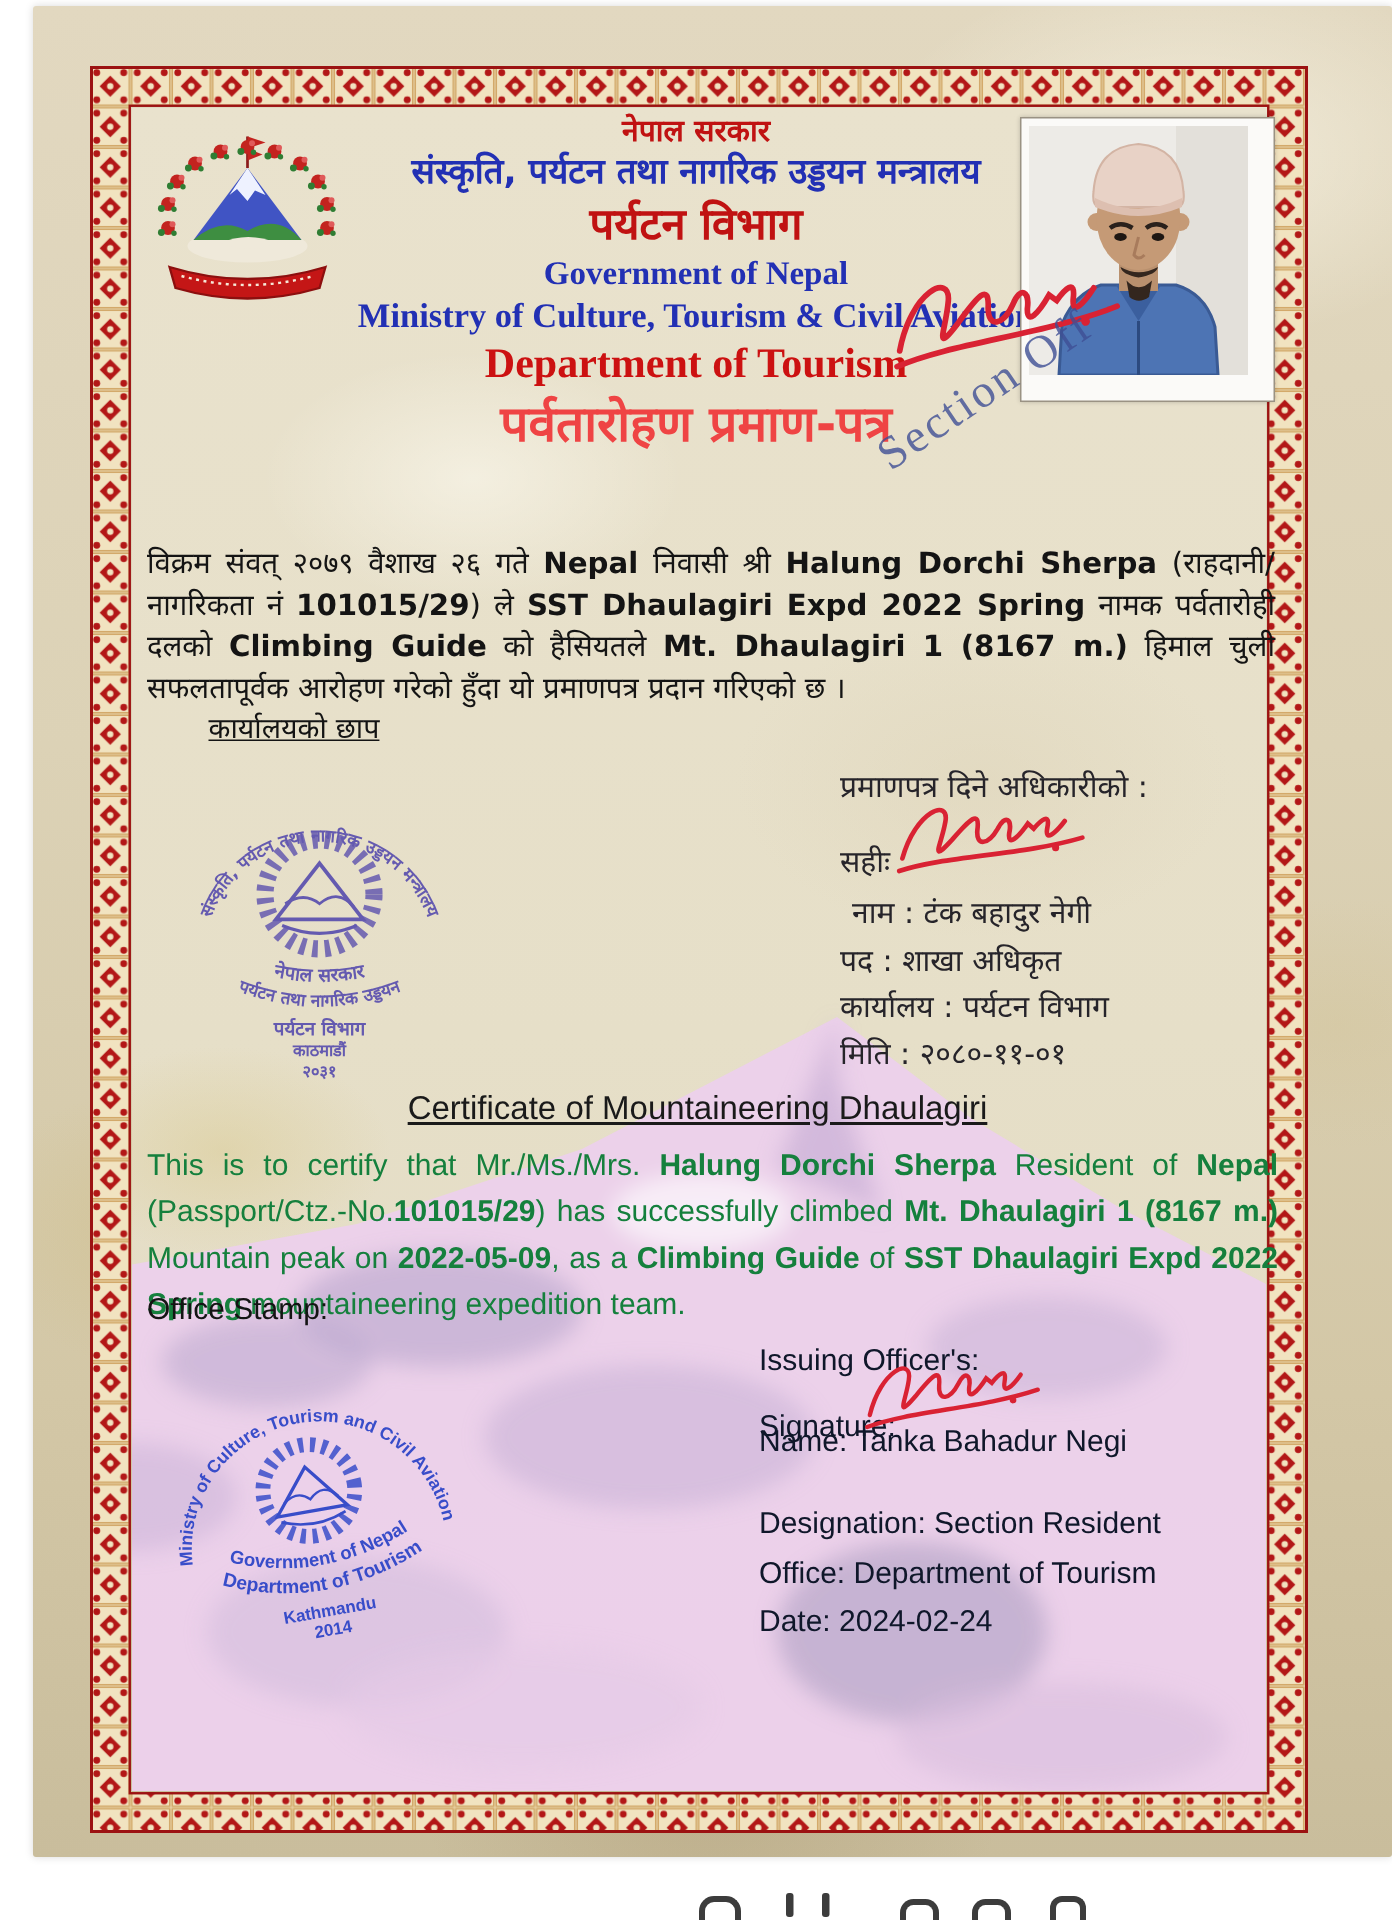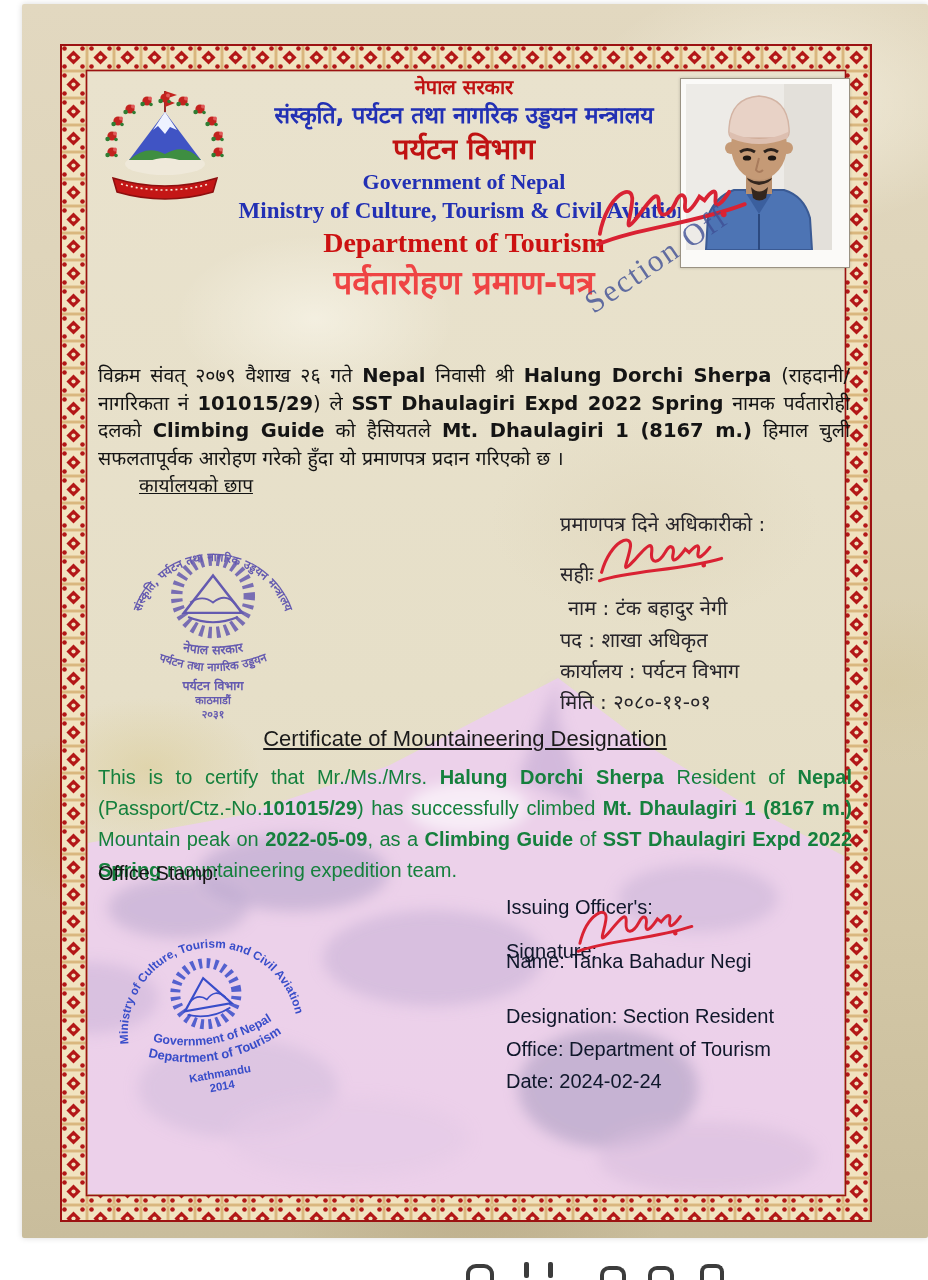--- a/index.html
+++ b/index.html
@@ -225,21 +225,21 @@
     <path d="M66,80 Q90,90 114,80" fill="none" stroke="#5a4fae" stroke-width="2"></path>
     <text font-size="11" font-weight="700"><textPath href="#varc" startOffset="50%" text-anchor="middle">संस्कृति, पर्यटन तथा नागरिक उड्डयन मन्त्रालय</textPath></text>
     <text font-size="12" font-weight="700"><textPath href="#vc1" startOffset="50%" text-anchor="middle">नेपाल सरकार</textPath></text>
     <text font-size="11" font-weight="700"><textPath href="#vc2" startOffset="50%" text-anchor="middle">पर्यटन तथा नागरिक उड्डयन</textPath></text>
     <text x="90" y="150" font-size="12" font-weight="700" text-anchor="middle">पर्यटन विभाग</text>
     <text x="90" y="164" font-size="10.5" font-weight="700" text-anchor="middle">काठमाडौं</text>
     <text x="90" y="177" font-size="10.5" font-weight="700" text-anchor="middle">२०३१</text>
   </g>
 </svg>
 
-<div class="abs en-heading">Certificate of Mountaineering Designation</div>
+<div class="abs en-heading">Certificate of Mountaineering Dhaulagiri</div>
 <div class="abs en-para"><span>This is to certify that Mr./Ms./Mrs. </span><span class="seg-b">Halung Dorchi Sherpa</span><span> Resident of </span><span class="seg-b">Nepal</span><span> (Passport/Ctz.-No.</span><span class="seg-b">101015/29</span><span>) has successfully climbed </span><span class="seg-b">Mt. Dhaulagiri 1 (8167 m.)</span><span> Mountain peak on </span><span class="seg-b">2022-05-09</span><span>, as a </span><span class="seg-b">Climbing Guide</span><span> of </span><span class="seg-b">SST Dhaulagiri Expd 2022 Spring</span><span> mountaineering expedition team.</span></div>
 <div class="abs en-stamp-label">Office Stamp:</div>
 
 <div class="en-officer">
   <div style="left:506px;top:896px">Issuing Officer's:</div>
   <div style="left:506px;top:940px">Signature:</div>
   <div style="left:506px;top:950px">Name: Tanka Bahadur Negi</div>
   <div style="left:506px;top:1005px">Designation: Section Resident</div>
   <div style="left:506px;top:1038px">Office: Department of Tourism</div>
   <div style="left:506px;top:1070px">Date: 2024-02-24</div>

